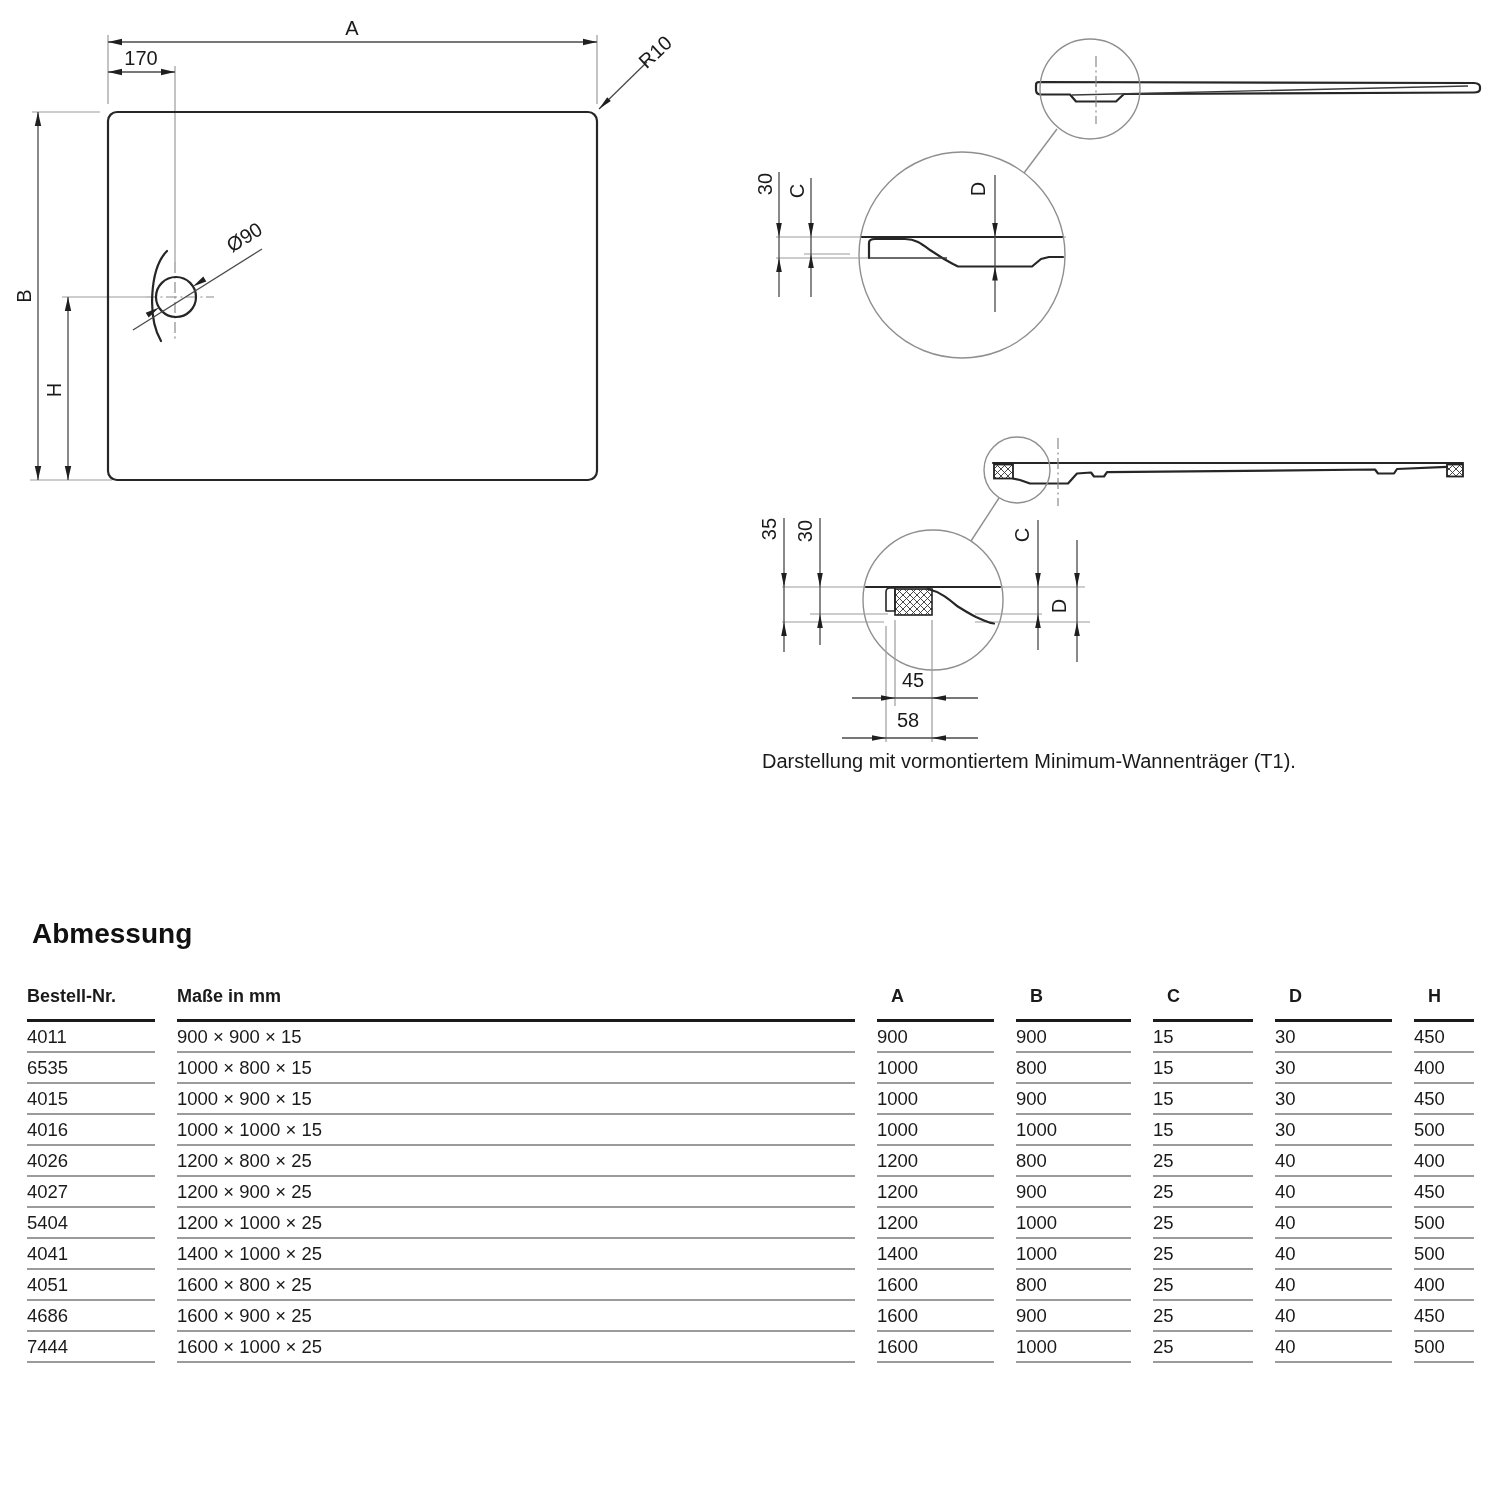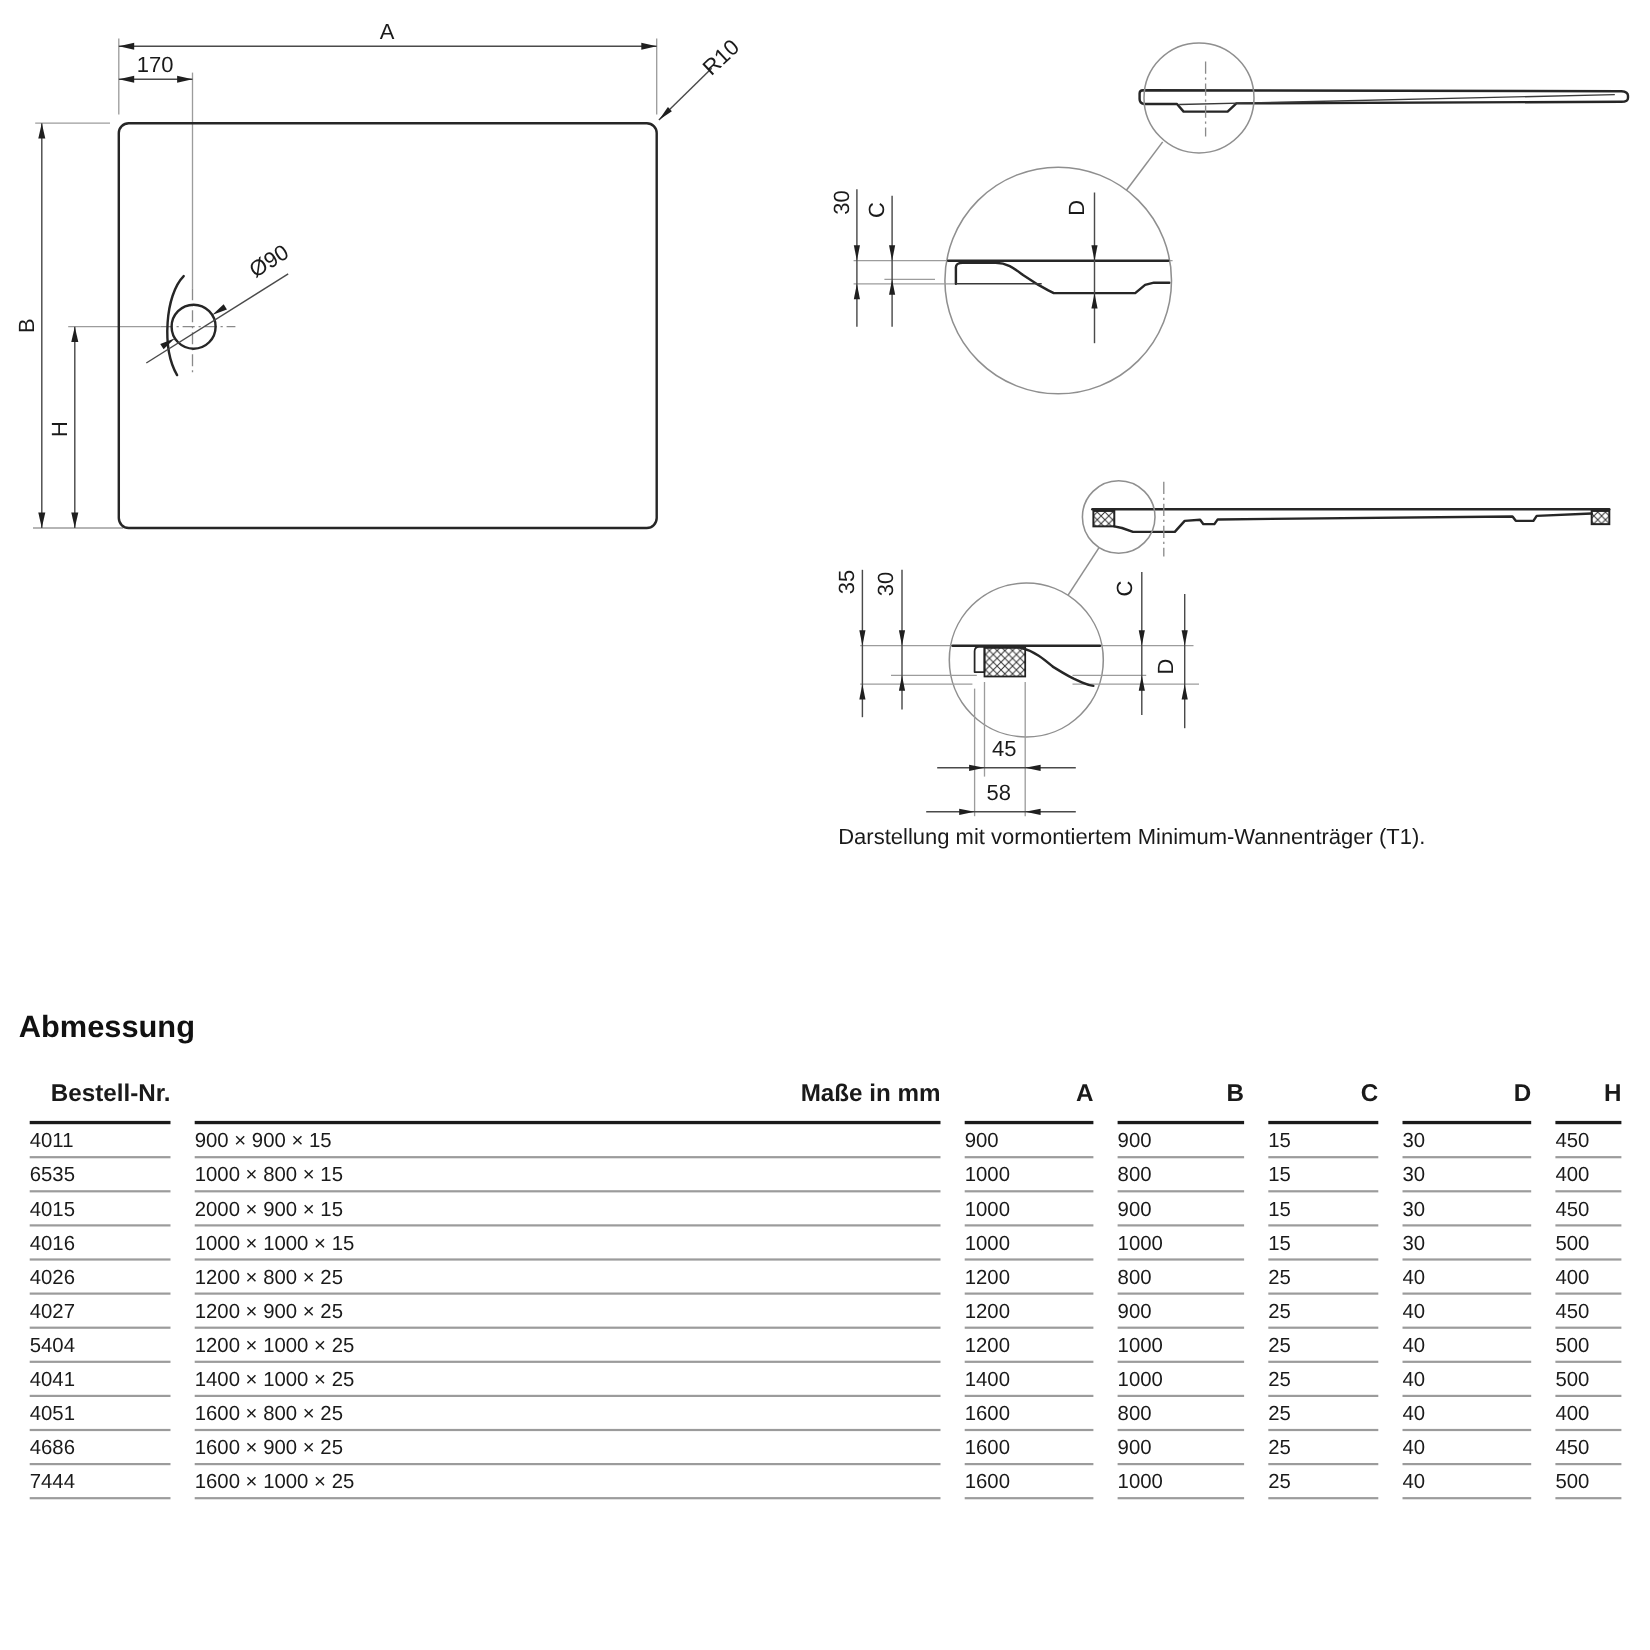--- a/index.html
+++ b/index.html
@@ -24,22 +24,22 @@
   
   .caption { font-size:20px; color:#1a1a1a; }
   .section-title { font-size:28px; font-weight:bold; color:#111; }
 
   
   table.dims {
     position:absolute; left:5px; top:970px;
     border-collapse:separate; border-spacing:22px 0; table-layout:fixed;
   }
   table.dims th {
-    border-bottom:3px solid #1a1a1a; text-align:right; vertical-align:bottom;
-    height:37px; padding:0 0 12px 0; font-size:22px; font-weight:bold; white-space:nowrap;
+    border-bottom:3px solid #1a1a1a; text-align:left; vertical-align:bottom;
+    height:37px; padding:0 0 12px 0; font-size:18px; font-weight:bold; white-space:nowrap;
   }
   table.dims th.ind { padding-left:14px; }
   table.dims td {
     border-bottom:2px solid #9b9b9b; height:29px; padding:0;
     font-size:18.5px; white-space:nowrap; vertical-align:middle;
   }
 </style>
 </head>
 <body>
 
@@ -173,21 +173,21 @@
   <polygon class="arr" points="895,698 881,695.2 881,700.8"></polygon>
   <polygon class="arr" points="932,698 946,695.2 946,700.8"></polygon>
   <polygon class="arr" points="886,738 872,735.2 872,740.8"></polygon>
   <polygon class="arr" points="932,738 946,735.2 946,740.8"></polygon>
   <text class="lbl" x="913" y="687" text-anchor="middle">45</text>
   <text class="lbl" x="908" y="727" text-anchor="middle">58</text>
 </svg>
 
 <div class="abs caption" style="left:762px;top:750px">Darstellung mit vormontiertem Minimum-Wannenträger (T1).</div>
 
-<div class="abs section-title" style="left:17px;top:918px">Abmessung</div>
+<div class="abs section-title" style="left:32px;top:918px">Abmessung</div>
 
 <table class="dims">
   <colgroup>
     <col style="width:128px">
       <col style="width:678px">
       <col style="width:117px">
     <col style="width:115px">
       <col style="width:100px">
       <col style="width:117px">
       <col style="width:60px">
@@ -217,21 +217,21 @@
         <td>6535</td>
         <td>1000 × 800 × 15</td>
         <td>1000</td>
         <td>800</td>
         <td>15</td>
         <td>30</td>
         <td>400</td>
       </tr>
       <tr>
         <td>4015</td>
-        <td>2000 × 900 × 15</td>
+        <td>1000 × 900 × 15</td>
         <td>1000</td>
         <td>900</td>
         <td>15</td>
         <td>30</td>
         <td>450</td>
       </tr>
       <tr>
         <td>4016</td>
         <td>1000 × 1000 × 15</td>
         <td>1000</td>

